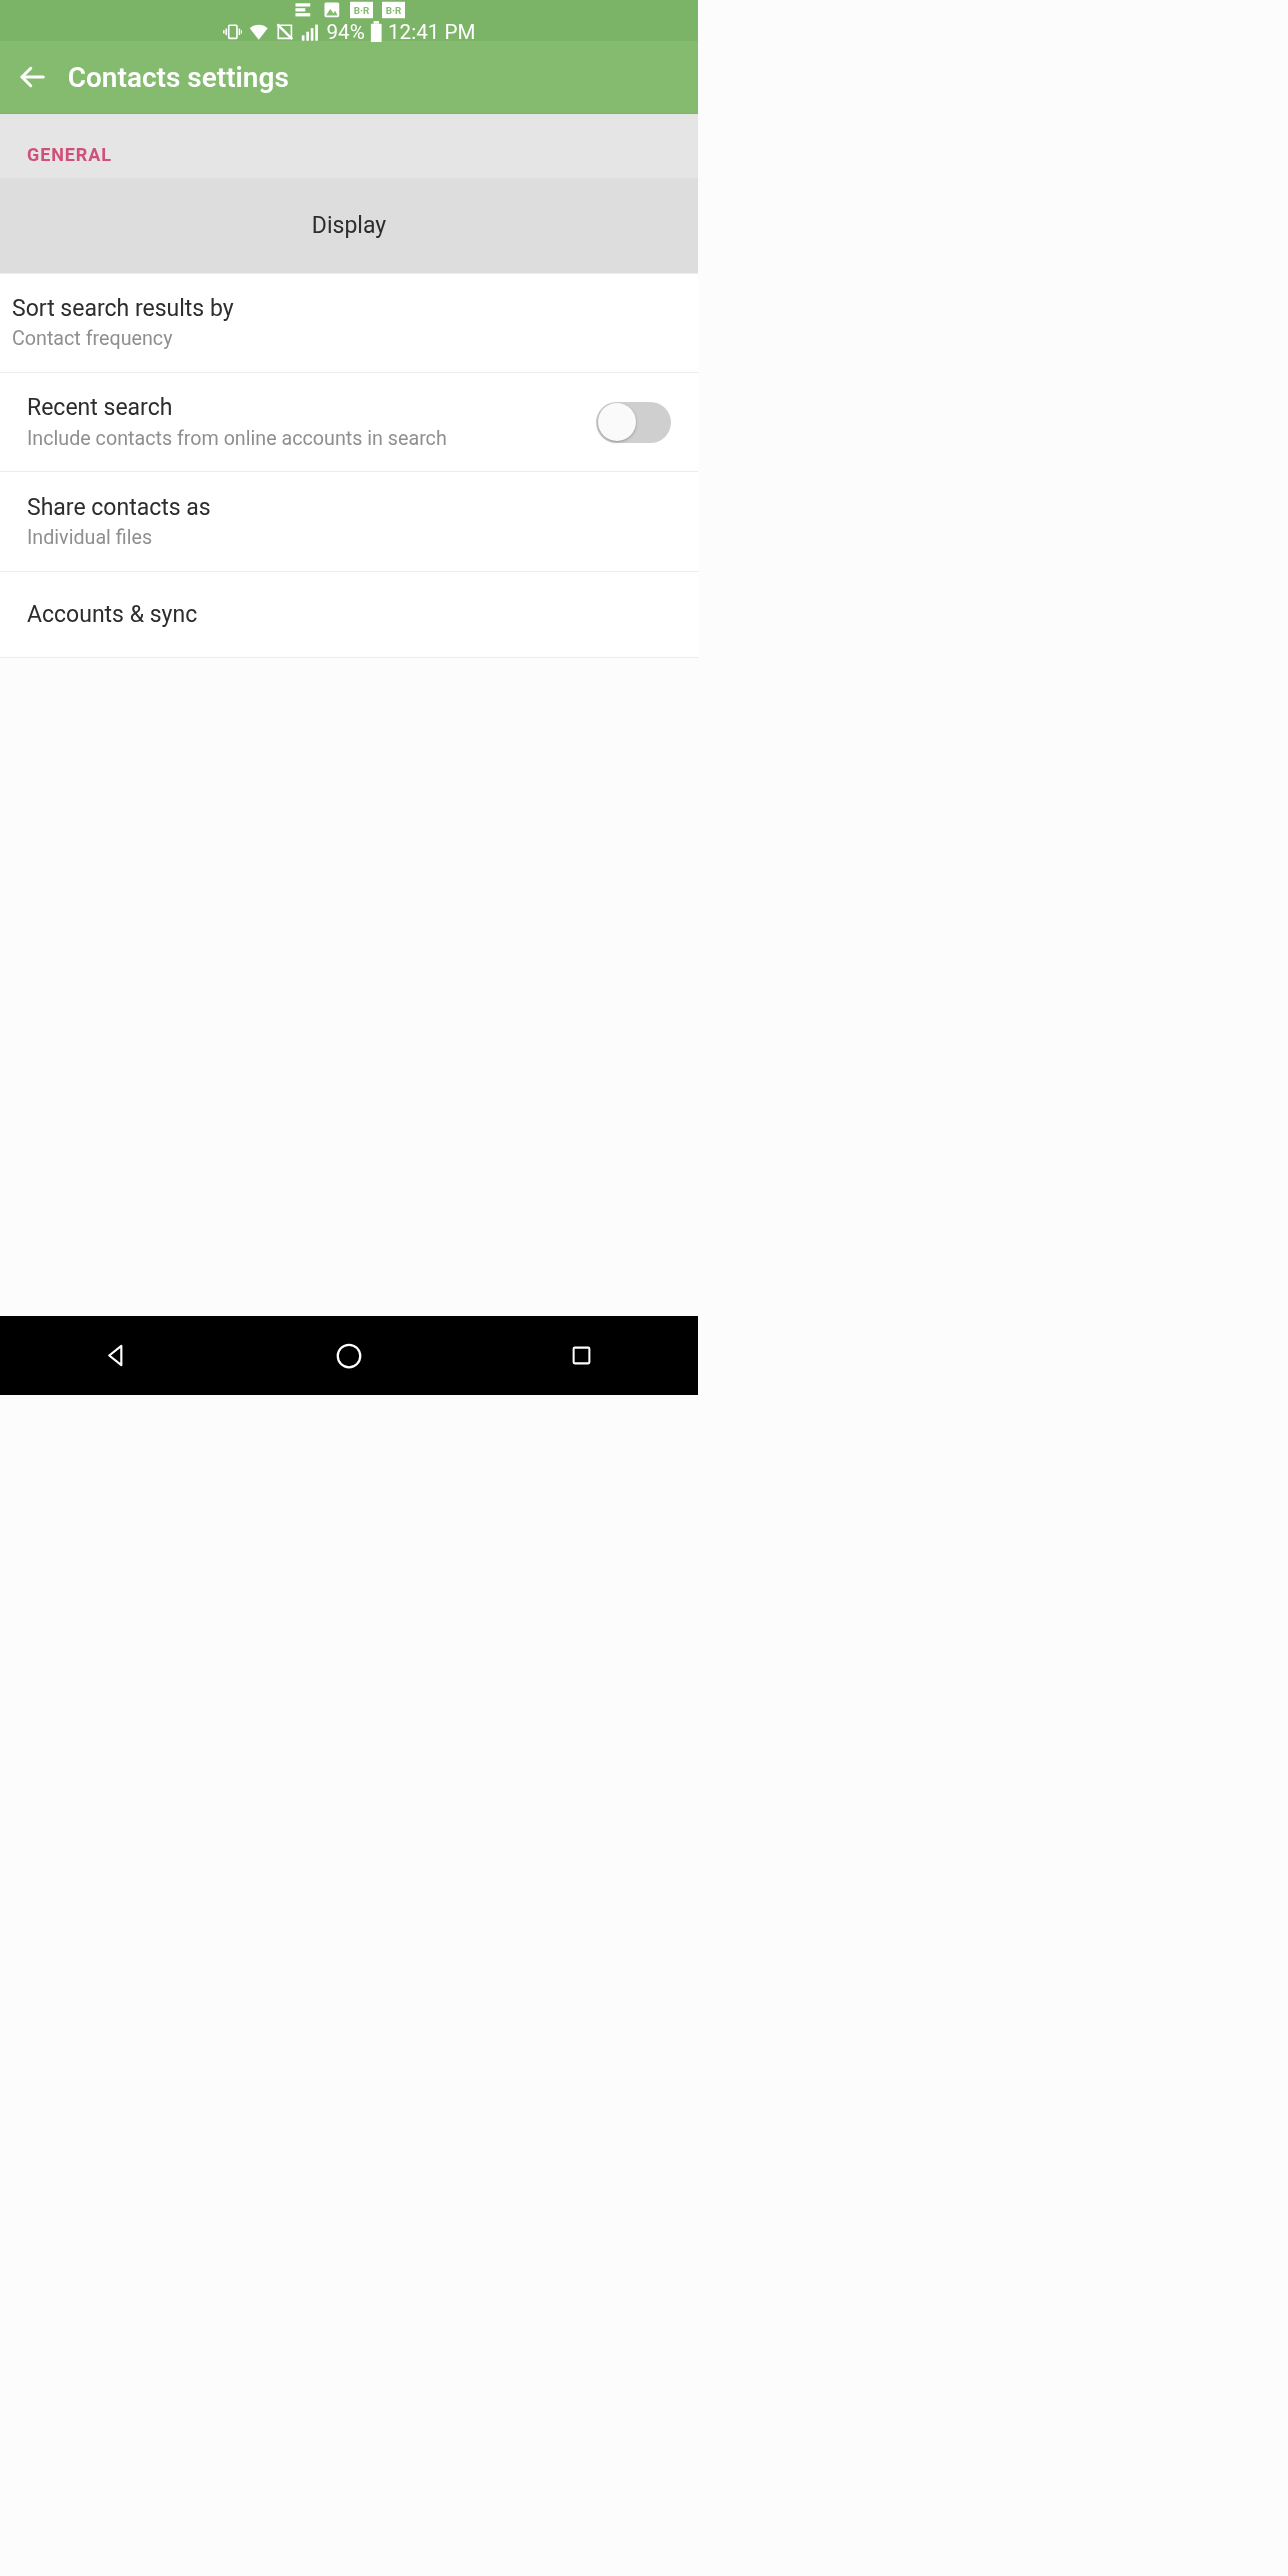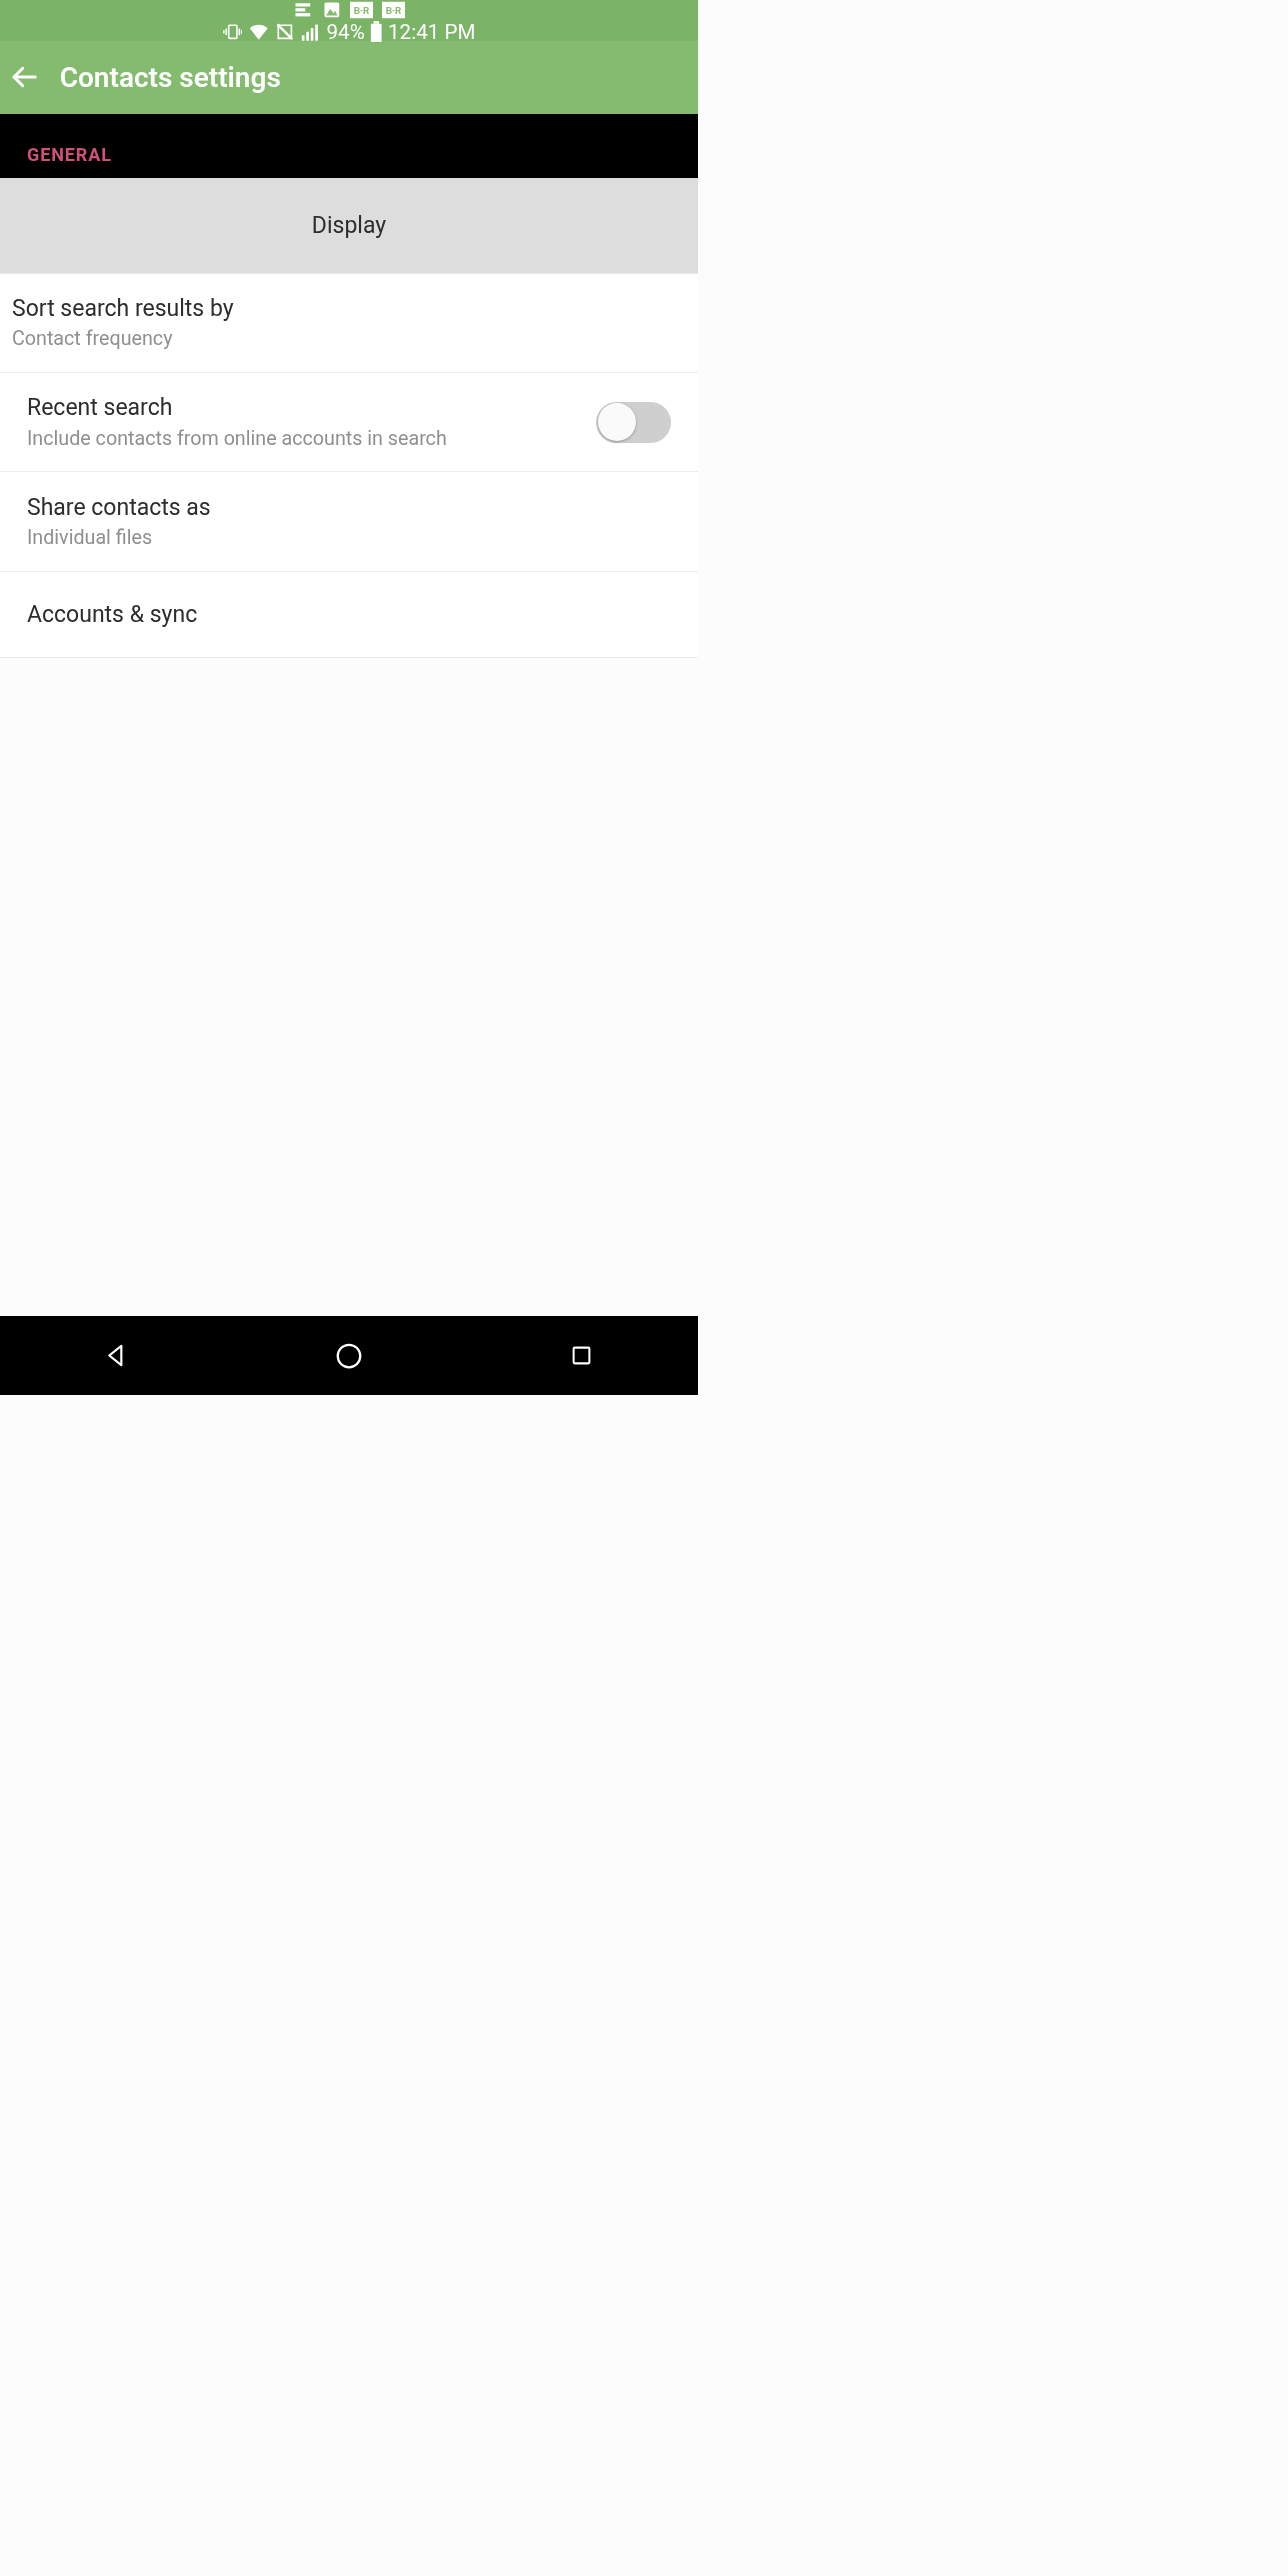--- a/index.html
+++ b/index.html
@@ -27,34 +27,34 @@
   .status-left, .status-right { display: flex; align-items: center; gap: 9px; }
   .status-right { gap: 5.4px; justify-content: center; }
   .sb-icn { display:inline-flex; align-items:center; justify-content:center; }
 
   
   .app-bar {
     height: 73px;
     background: #85bb6f;
     display: flex;
     align-items: center;
-    padding: 0 8px;
+    padding: 0 16px;
     gap: 19.7px;
     color: #ffffff;
     border-bottom: 1.8px solid #7fb56a;
   }
   .app-title {
     font-size: 28px;
     font-weight: 600;
   }
   .back-btn { width:32px; height:32px; display:flex; align-items:center; justify-content:center; }
 
   
   .section-header {
-    background: #000000;
+    background: #e5e5e5;
     padding: 30px 27px 12.5px 27px;
     font-size: 18px;
     font-weight: 700;
     letter-spacing: 0.9px;
     color: #cf5078;
   }
 
   
   .list { background:#ffffff; }
   .row {

